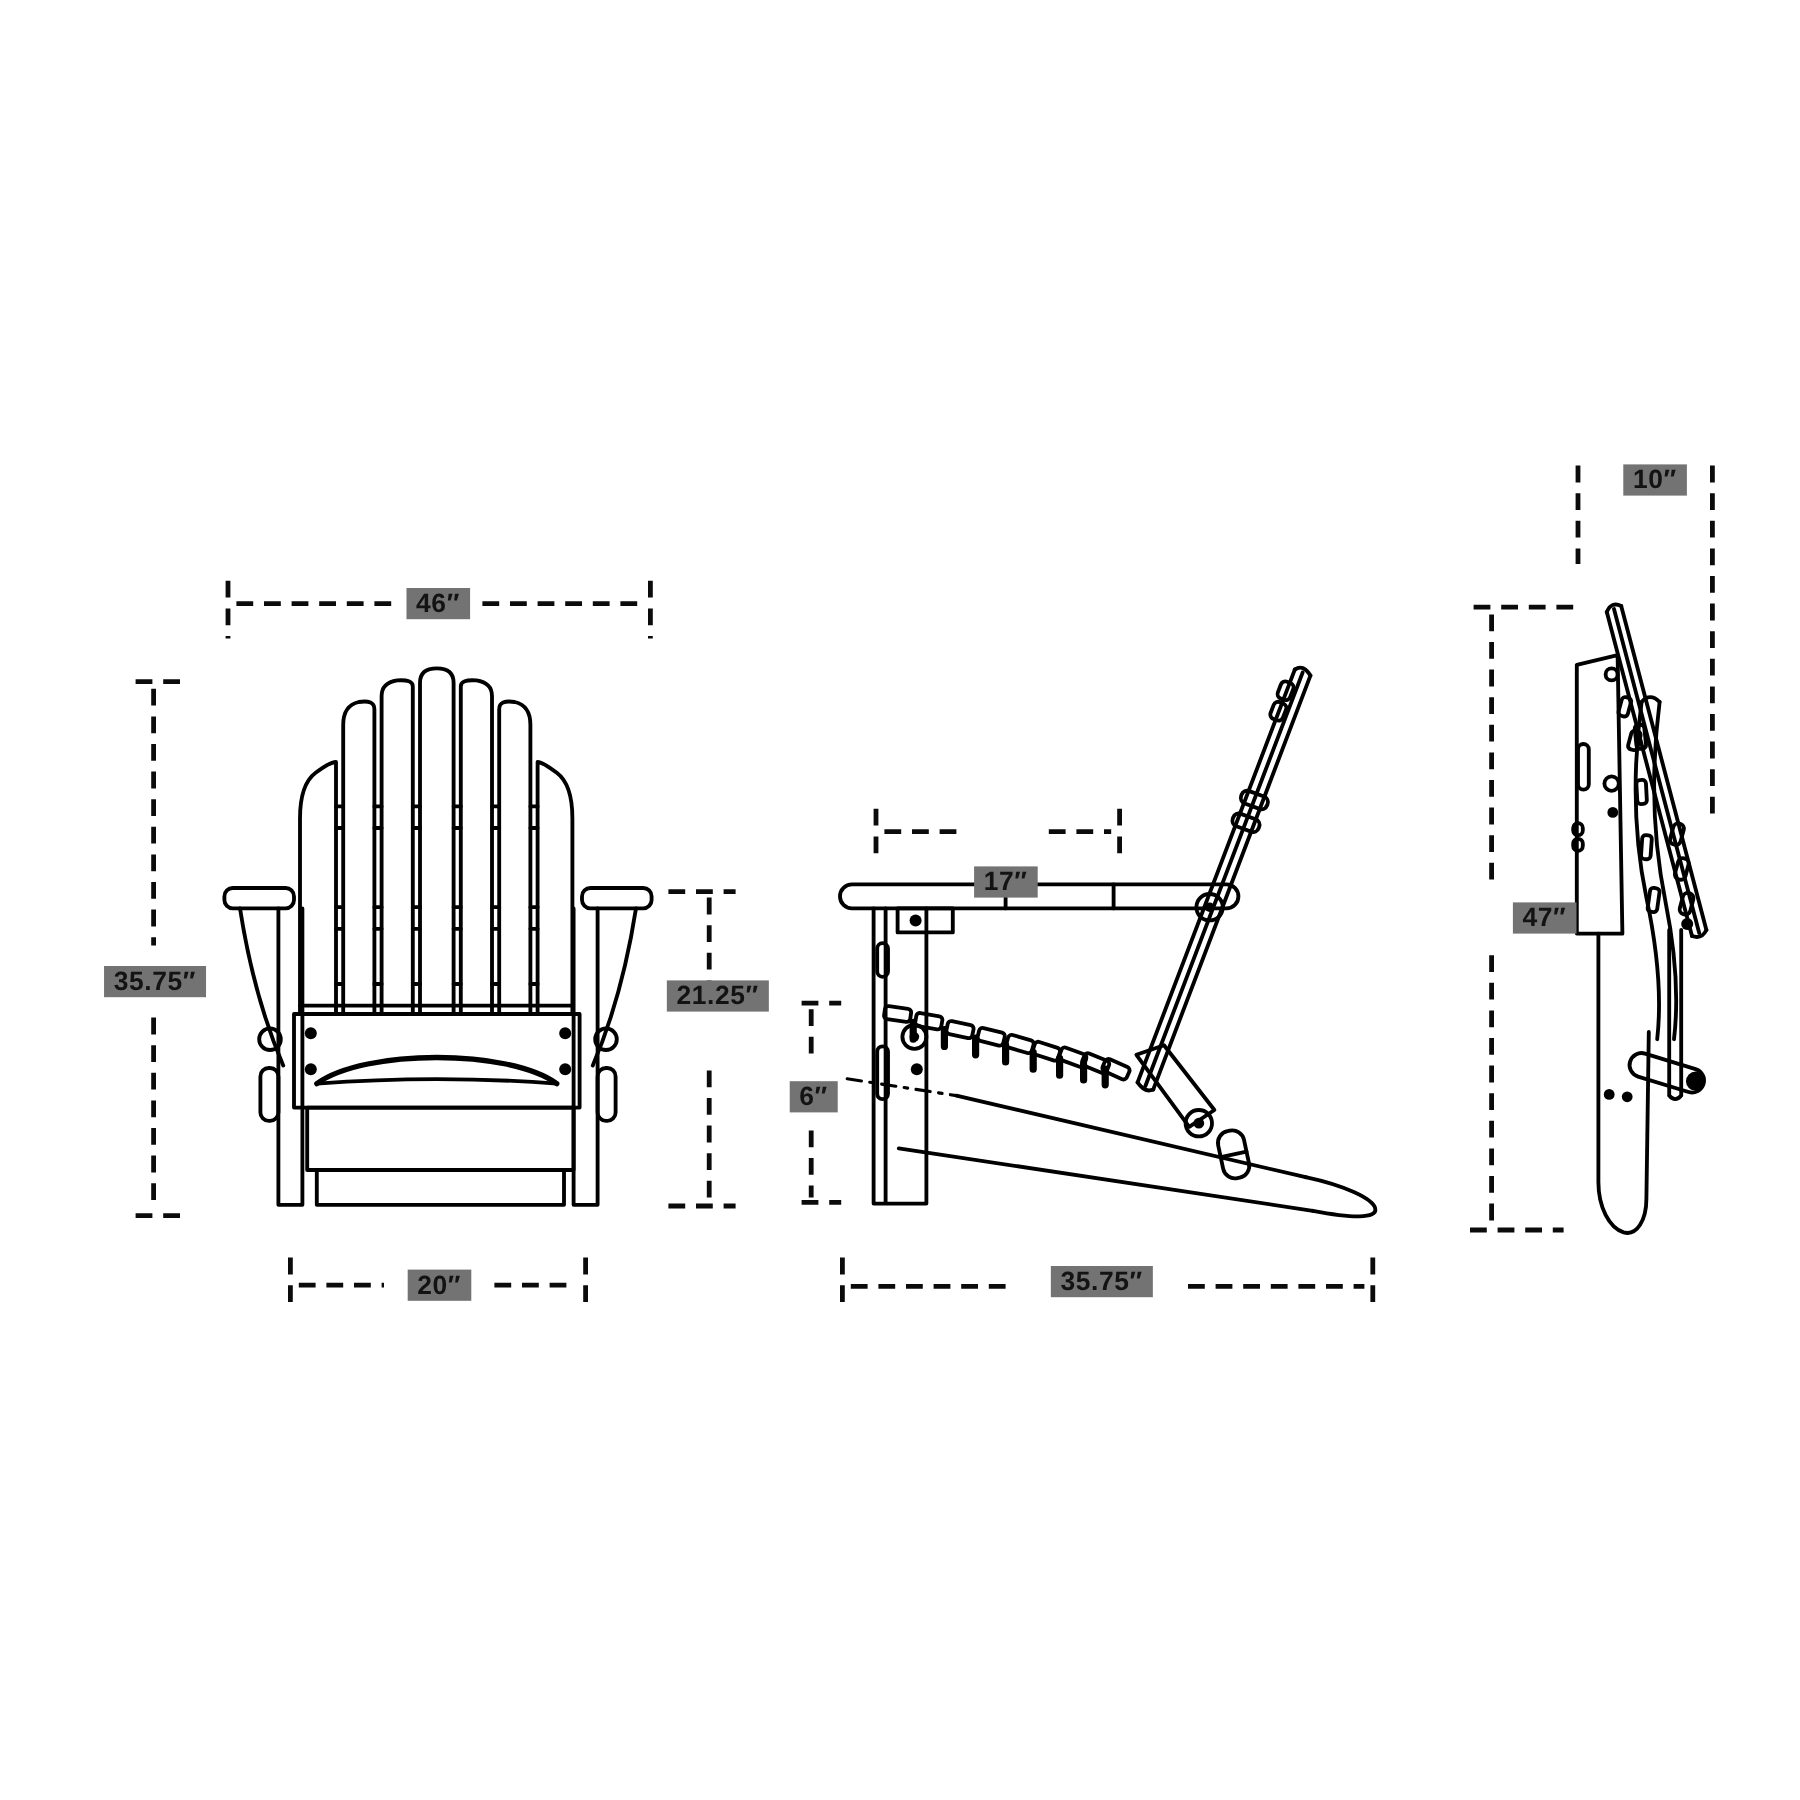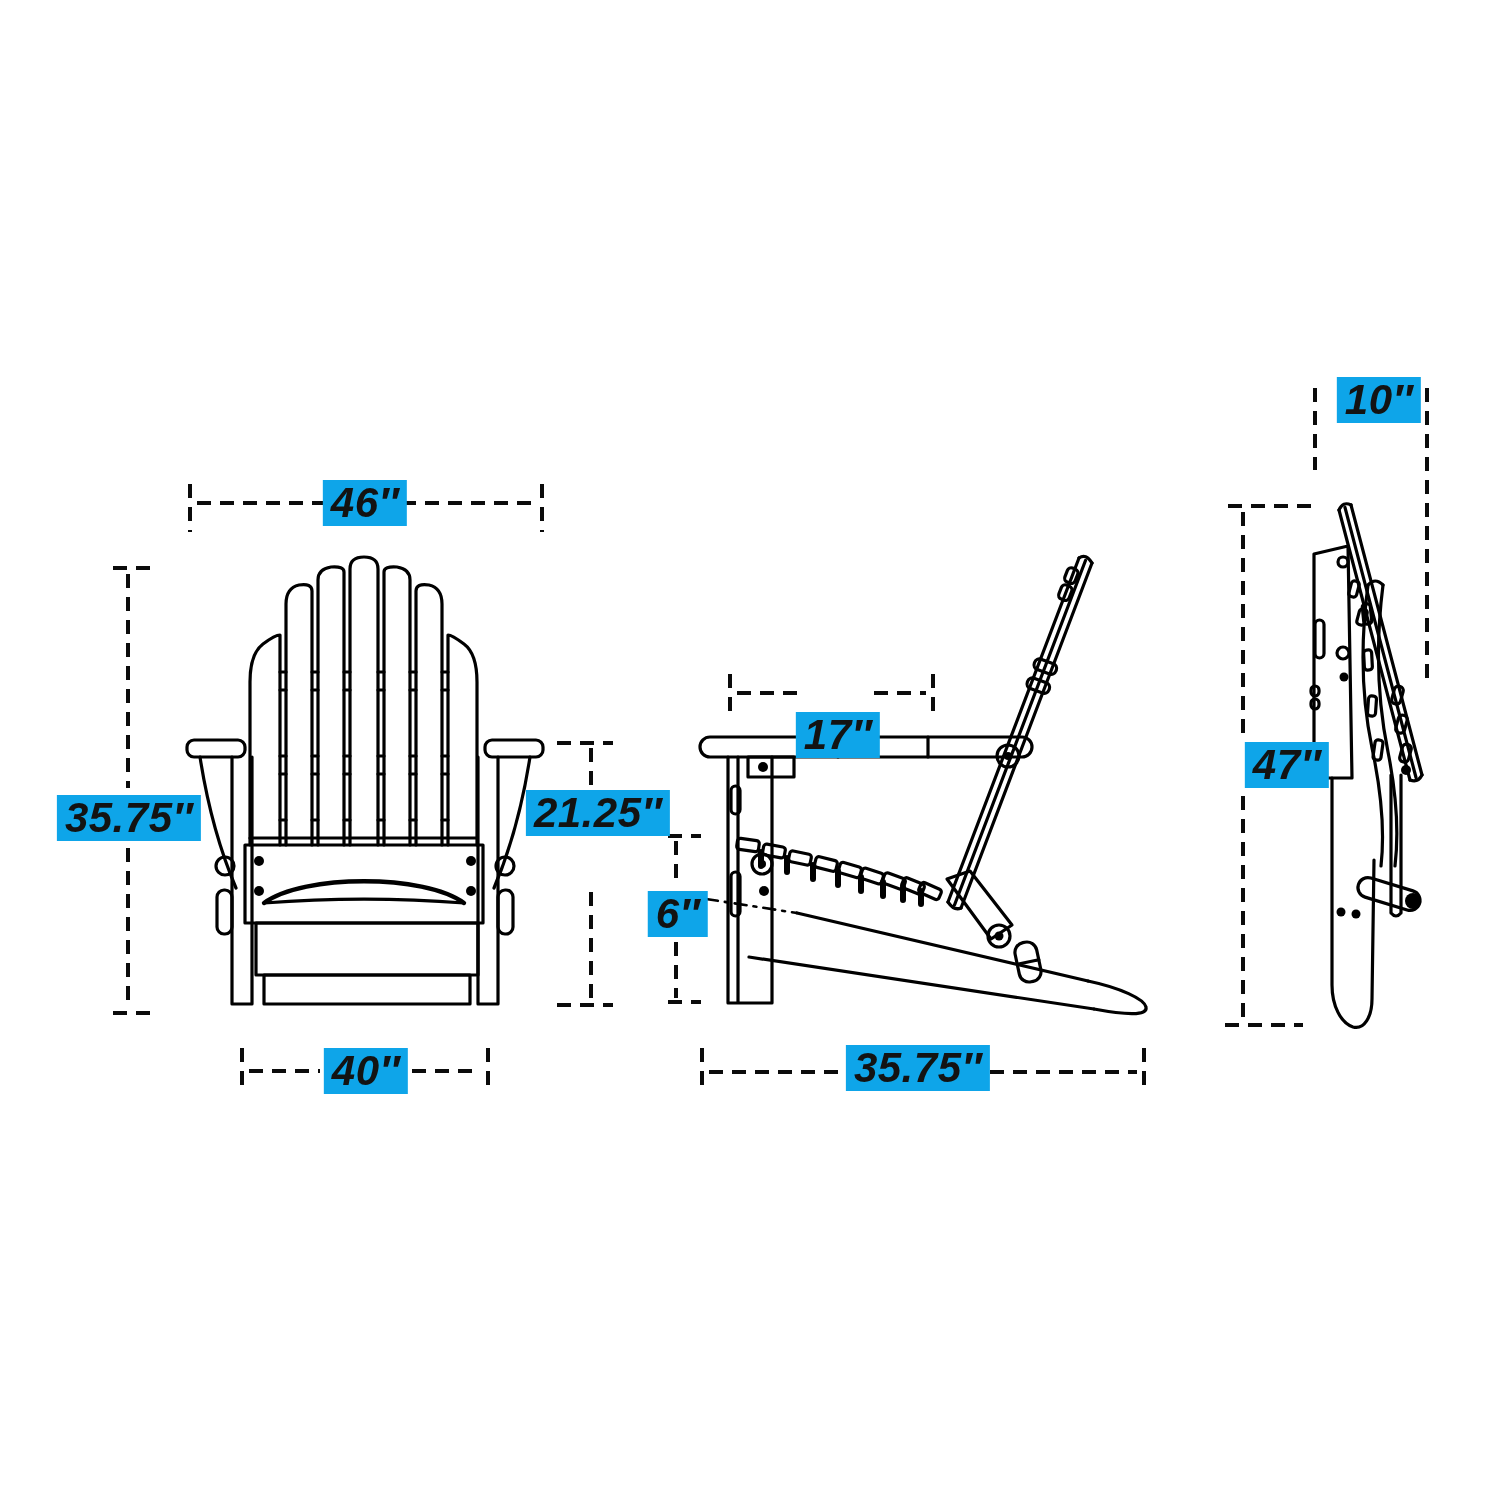--- a/index.html
+++ b/index.html
@@ -22,23 +22,23 @@
   
   .dim path{
     fill:none;stroke:#0b0b0b;stroke-width:4;
     stroke-dasharray:14 9;stroke-linecap:butt;
   }
   .art .dashdot{stroke-dasharray:12 7 3 7;stroke-width:2.6;}
   
   .dim-label{
     position:absolute;
     transform:translate(-50%,-50%);
-    font-weight:700;font-size:42px;letter-spacing:.5px;
-    color:#131313;background:#0ea5e9;
-    padding:2px 8px;white-space:nowrap;line-height:1;font-style:italic;
+    font-weight:700;font-size:22px;letter-spacing:.5px;
+    color:#131313;background:#737373;
+    padding:2px 8px;white-space:nowrap;line-height:1;
   }
 </style>
 </head>
 <body>
 
 <div class="canvas">
 
   <svg width="1500" height="1500" viewBox="0 0 1500 1500">
 
     <g>
@@ -202,22 +202,22 @@
         </g>
         <circle class="fill" cx="1413" cy="901" r="8"></circle>
         <circle class="fill" cx="1341" cy="912" r="4.5"></circle>
         <circle class="fill" cx="1356" cy="914" r="4.5"></circle>
       </g>
     </g>
   </svg>
 
   <div class="dim-label" style="left:365px;top:503px;">46″</div>
   <div class="dim-label" style="left:129px;top:818px;">35.75″</div>
-  <div class="dim-label" style="left:598px;top:813px;text-align:right;">21.25″</div>
-  <div class="dim-label" style="left:366px;top:1071px;">40″</div>
+  <div class="dim-label" style="left:598px;top:830px;text-align:right;">21.25″</div>
+  <div class="dim-label" style="left:366px;top:1071px;">20″</div>
 
   <div class="dim-label" style="left:838px;top:692px;margin-top:43px;">17″</div>
   <div class="dim-label" style="left:678px;top:914px;">6″</div>
   <div class="dim-label" style="left:918px;top:1068px;">35.75″</div>
 
   <div class="dim-label" style="left:1379px;top:400px;">10″</div>
   <div class="dim-label" style="left:1246px;top:765px;margin-left:41px;">47″</div>
 
 </div>
 

